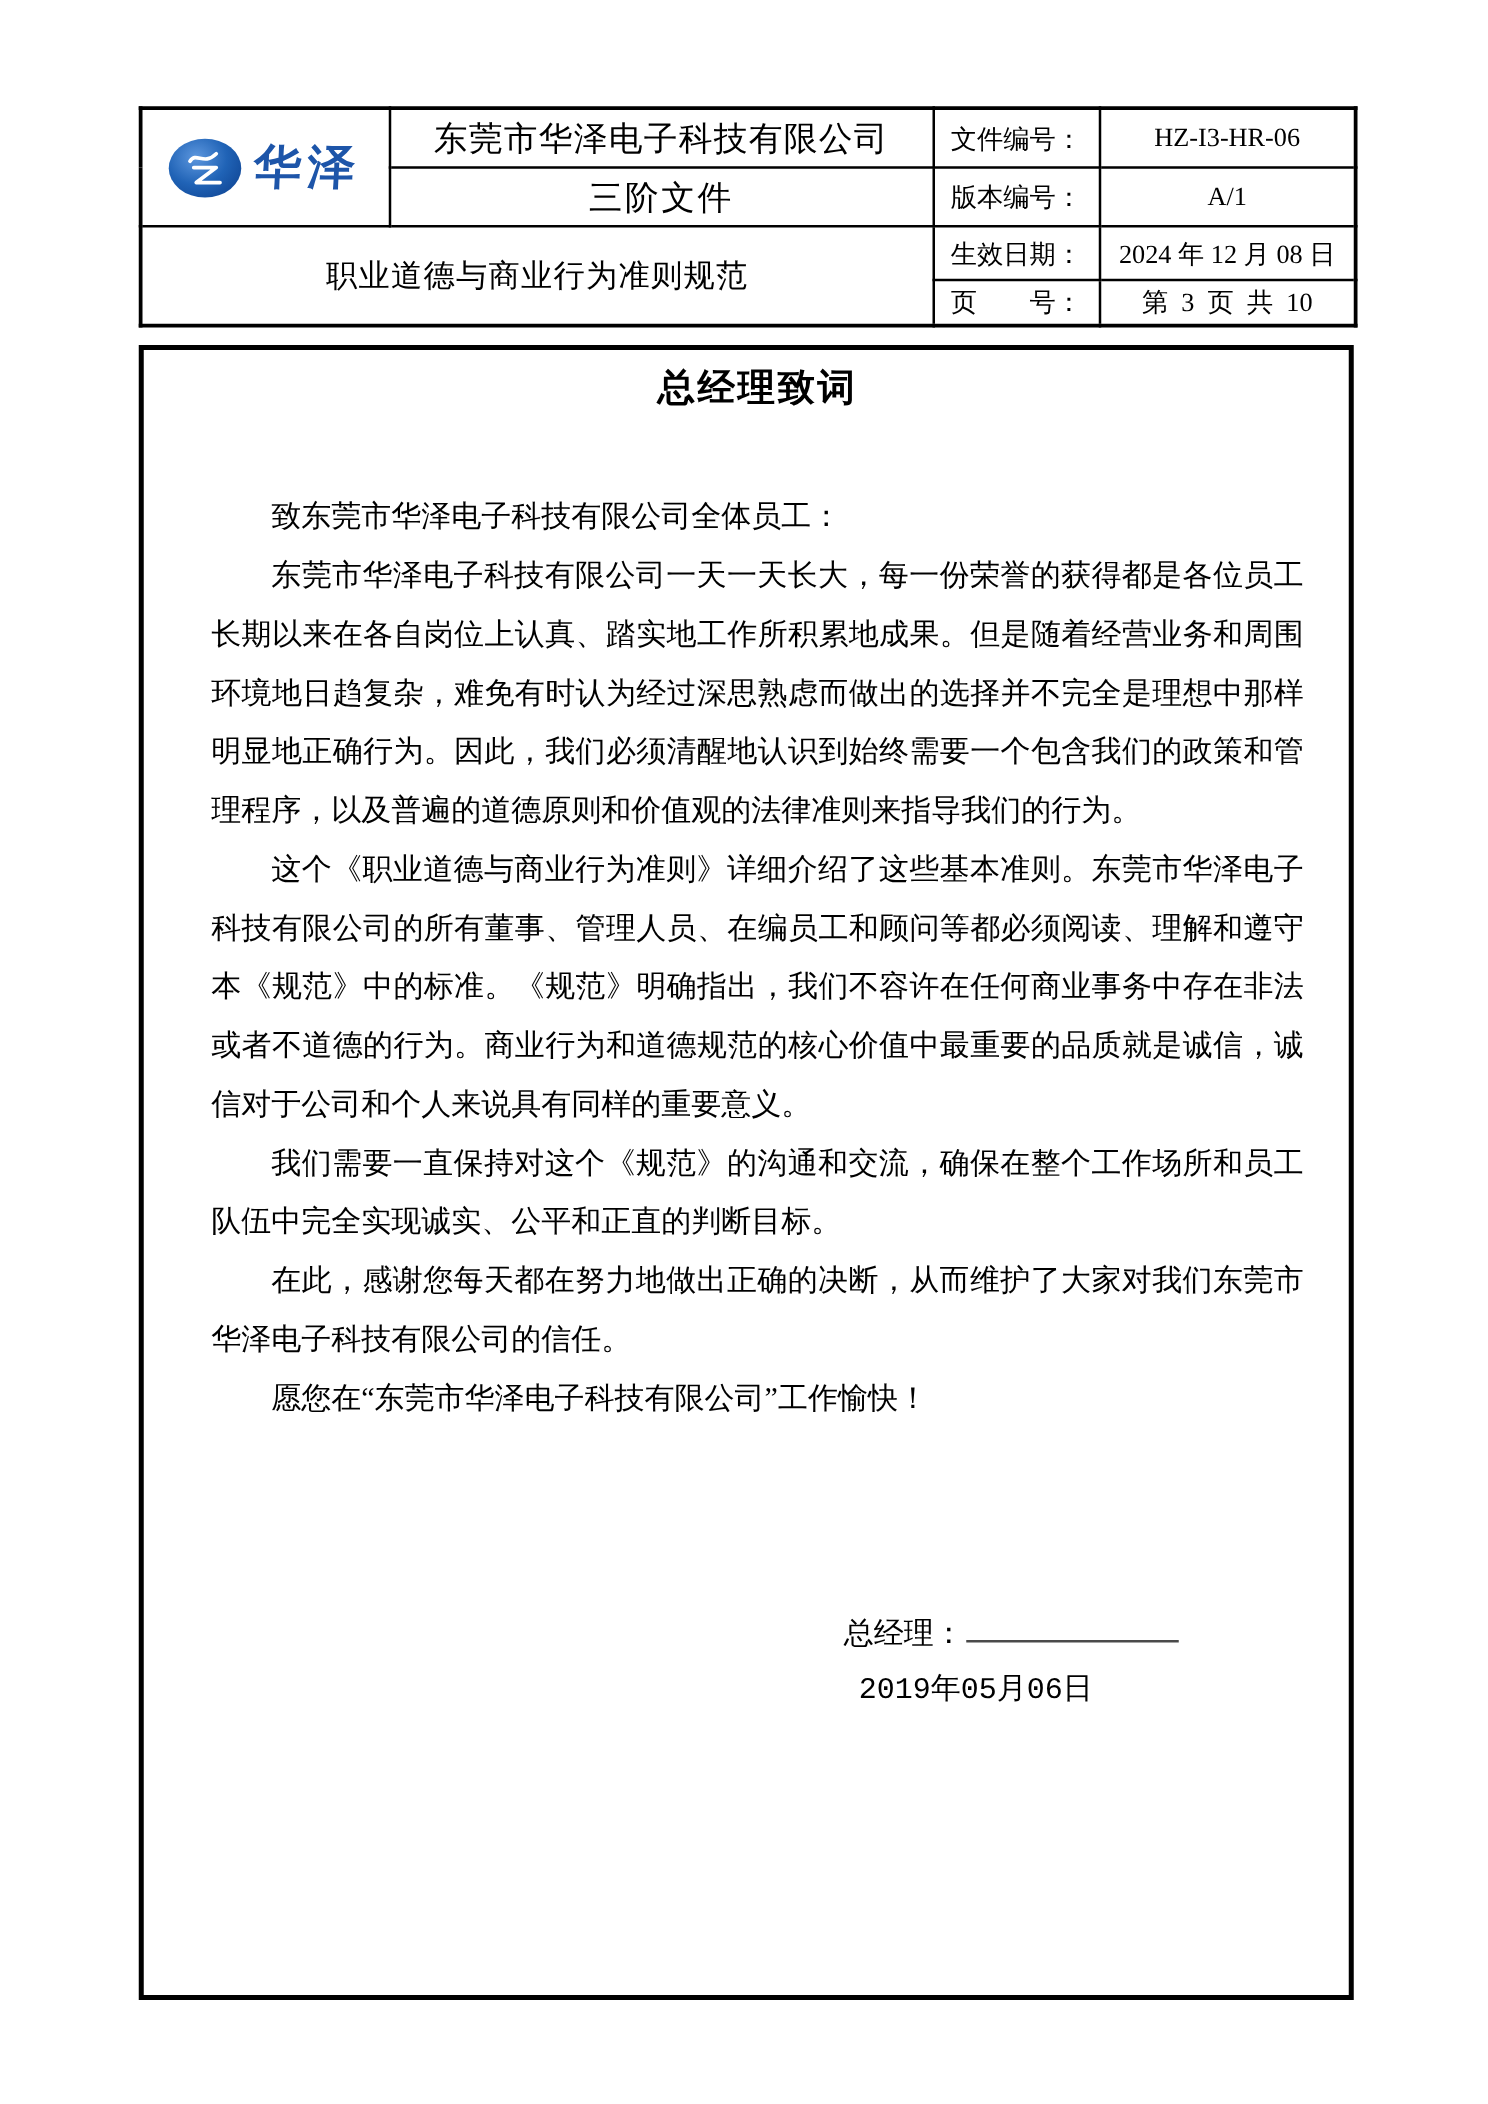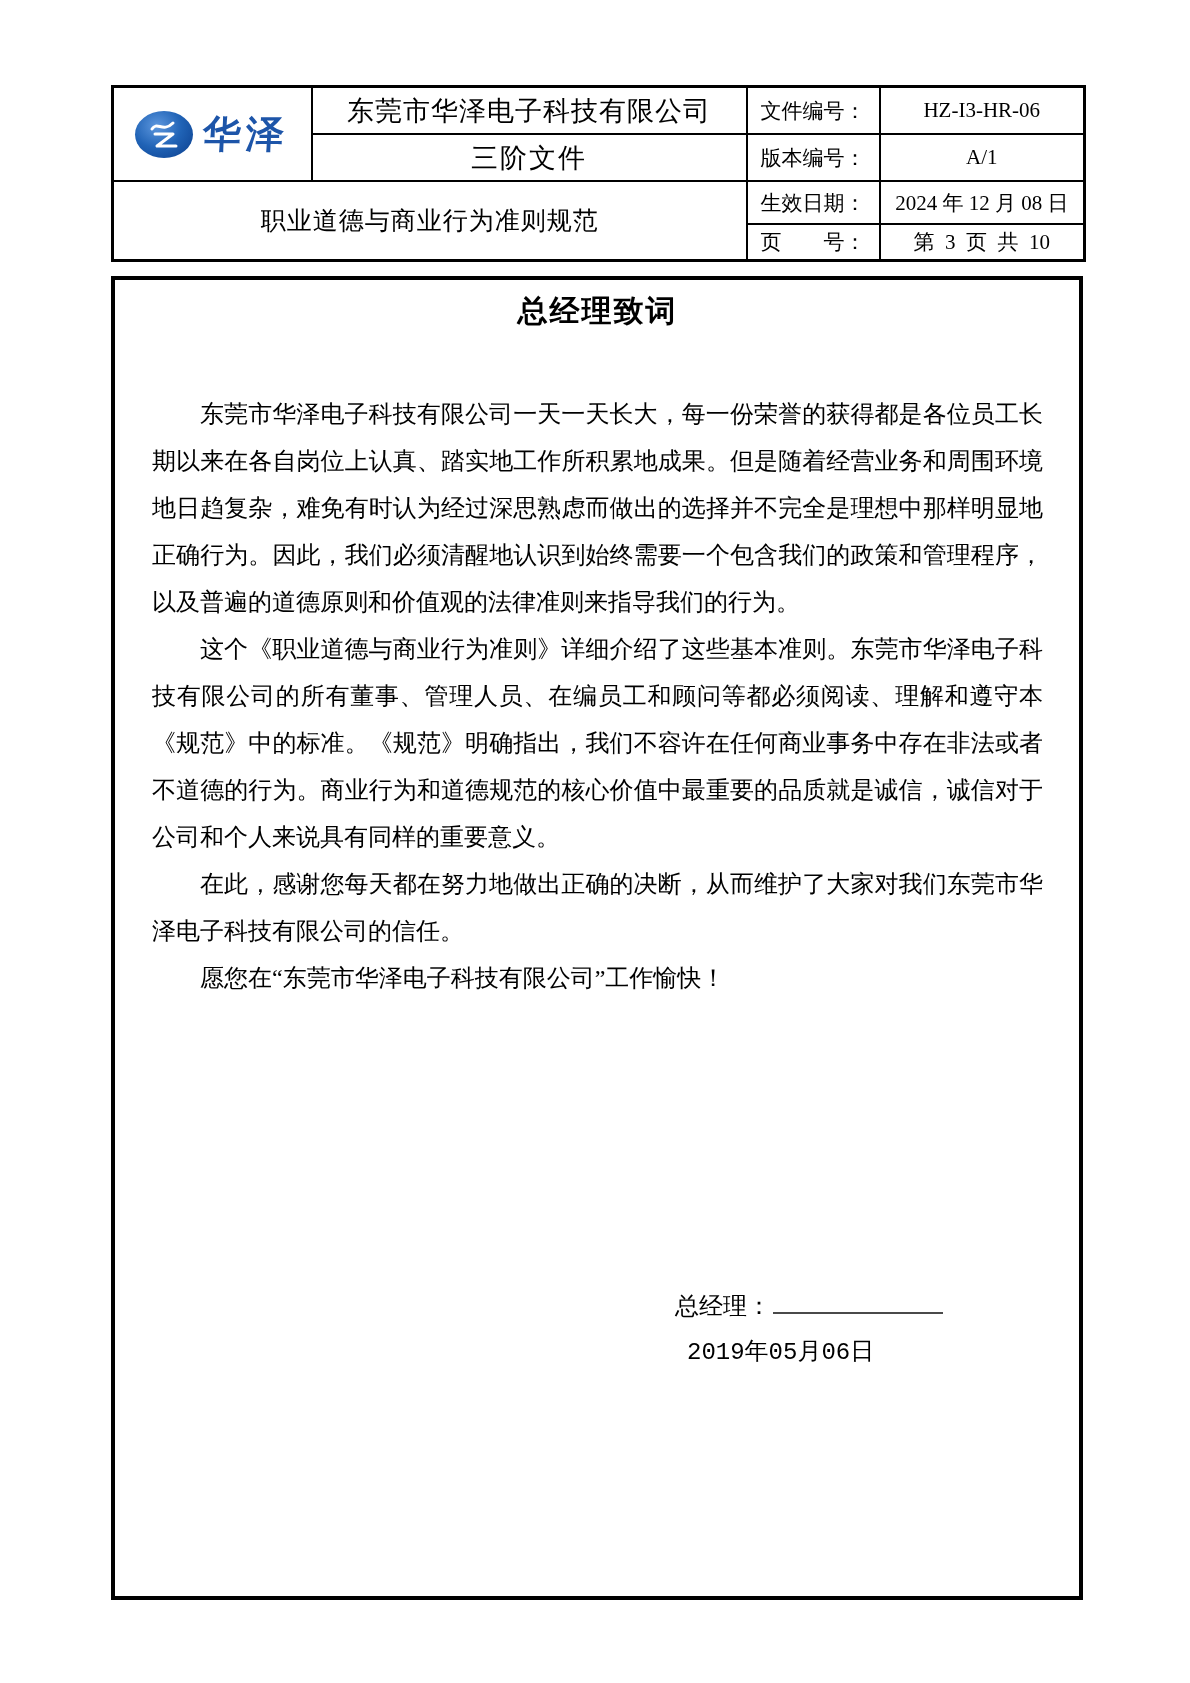--- a/index.html
+++ b/index.html
@@ -36,21 +36,21 @@
   .logo-text{
     font-size:38px;font-weight:bold;color:#1d55a9;letter-spacing:5px;
     transform:skewX(-3deg);line-height:1;
   }
 
   
   .content-box{
     position:absolute;left:111px;top:276px;width:972px;height:1324px;
     border:4px solid #000;box-sizing:border-box;background:#fff;
   }
-  .box-inner{padding:12px 36px 0 37px;}
+  .box-inner{padding:12px 36px 0 54px;}
   .doc-main-title{
     text-align:center;font-size:30px;font-weight:bold;line-height:38px;margin:0;
     letter-spacing:2px;
   }
   .body-text{margin-top:61px;font-size:24px;line-height:47px;text-align:justify;}
   .body-text p{margin:0;text-indent:2em;}
 
   .sig-line{position:absolute;left:560px;top:1008px;font-size:24px;line-height:30px;white-space:nowrap;}
   .sig-underline{
     display:inline-block;width:170px;height:24px;border-bottom:2px solid #4a4a4a;
@@ -101,22 +101,24 @@
         <td class="lbl">页　　号：</td>
         <td class="val">第  3  页  共  10</td>
       </tr>
     </tbody>
   </table>
 
   <div class="content-box">
     <div class="box-inner">
       <h1 class="doc-main-title">总经理致词</h1>
       <div class="body-text">
+        <p>致东莞市华泽电子科技有限公司全体员工：</p>
         <p>东莞市华泽电子科技有限公司一天一天长大，每一份荣誉的获得都是各位员工长期以来在各自岗位上认真、踏实地工作所积累地成果。但是随着经营业务和周围环境地日趋复杂，难免有时认为经过深思熟虑而做出的选择并不完全是理想中那样明显地正确行为。因此，我们必须清醒地认识到始终需要一个包含我们的政策和管理程序，以及普遍的道德原则和价值观的法律准则来指导我们的行为。</p>
         <p>这个《职业道德与商业行为准则》详细介绍了这些基本准则。东莞市华泽电子科技有限公司的所有董事、管理人员、在编员工和顾问等都必须阅读、理解和遵守本《规范》中的标准。《规范》明确指出，我们不容许在任何商业事务中存在非法或者不道德的行为。商业行为和道德规范的核心价值中最重要的品质就是诚信，诚信对于公司和个人来说具有同样的重要意义。</p>
+        <p>我们需要一直保持对这个《规范》的沟通和交流，确保在整个工作场所和员工队伍中完全实现诚实、公平和正直的判断目标。</p>
         <p>在此，感谢您每天都在努力地做出正确的决断，从而维护了大家对我们东莞市华泽电子科技有限公司的信任。</p>
         <p>愿您在“东莞市华泽电子科技有限公司”工作愉快！</p>
       </div>
     </div>
 
     <div class="sig-line"><span>总经理：</span><span class="sig-underline"></span></div>
     <div class="sig-date">2019年05月06日</div>
   </div>
 
 </div>

